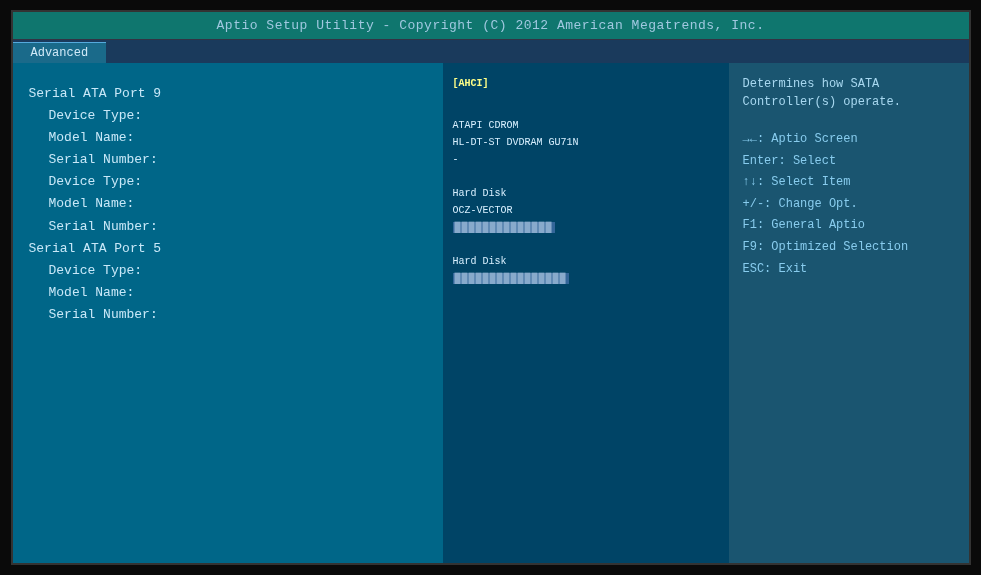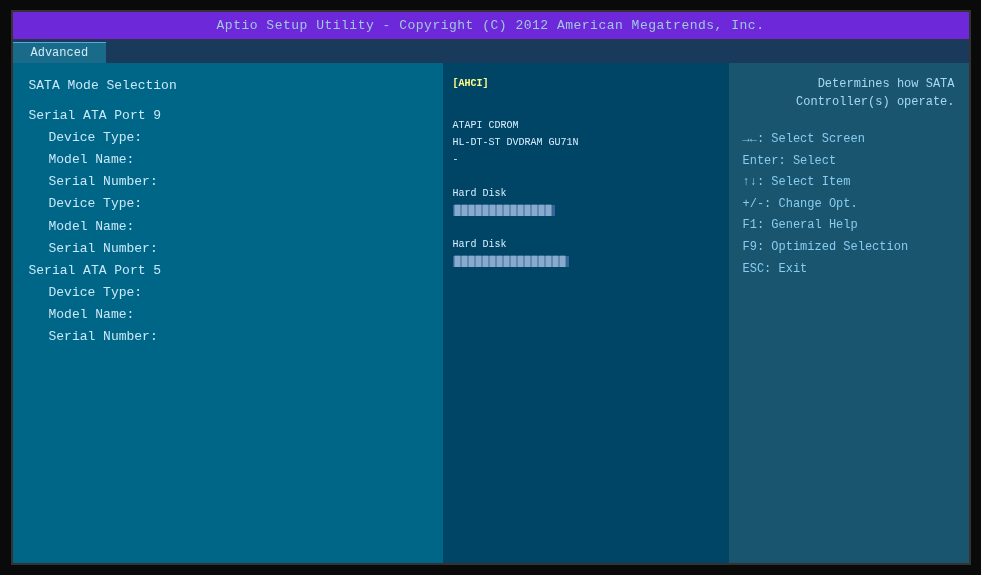--- a/index.html
+++ b/index.html
@@ -24,21 +24,21 @@
       width: 960px;
       height: 555px;
       background-color: #000;
       border: 2px solid #333;
       display: flex;
       flex-direction: column;
       overflow: hidden;
     }
 
     .title-bar {
-      background-color: #6d28d9;
+      background-color: #0f766e;
       color: #a0c8e0;
       text-align: center;
       padding: 6px 0;
       font-size: 13px;
       letter-spacing: 0.5px;
       border-bottom: 1px solid #334;
     }
 
     .tab-bar {
       background-color: #1a3a5c;
@@ -82,21 +82,20 @@
       background-color: #1a5570;
       padding: 12px 14px;
       color: #a8d8f0;
       font-size: 12px;
       line-height: 1.7;
     }
 
     .right-help .help-text {
       margin-bottom: 18px;
       line-height: 1.5;
-      text-align: right;
     }
 
     .right-help .nav-keys {
       color: #88ccee;
       font-size: 12px;
       line-height: 1.8;
     }
 
     .value-col {
       flex: 1;
@@ -129,21 +128,20 @@
 <div class="screen-outer">
   <div class="title-bar">Aptio Setup Utility - Copyright (C) 2012 American Megatrends, Inc.</div>
 
   <div class="tab-bar">
     <div class="tab active">Advanced</div>
   </div>
 
   <div class="main-area">
 
     <div class="left-panel">
-      <div>SATA Mode Selection</div>
       <div class="row-spacer"></div>
       <div>Serial ATA Port 9</div>
       <div class="indent">  Device Type:</div>
       <div class="indent">  Model Name:</div>
       <div class="indent">  Serial Number:</div>
       <div class="indent">  Device Type:</div>
       <div class="indent">  Model Name:</div>
       <div class="indent">  Serial Number:</div>
       <div>Serial ATA Port 5</div>
       <div class="indent">  Device Type:</div>
@@ -153,37 +151,38 @@
 
     <div class="value-col">
       <div class="sata-mode-value">[AHCI]</div>
       <div class="row-spacer"></div>
       <div style="line-height:1.7">&nbsp;</div>
       <div>ATAPI CDROM</div>
       <div>HL-DT-ST DVDRAM GU71N</div>
       <div>-</div>
       <div style="line-height:1.7">&nbsp;</div>
       <div>Hard Disk</div>
+      <div>OCZ-VECTOR</div>
       <div>
         <span class="redacted">██████████████</span>
       </div>
       <div style="line-height:1.7">&nbsp;</div>
       <div>Hard Disk</div>
       <div>
         <span class="redacted">████████████████</span>
       </div>
     </div>
 
     <div class="right-help">
       <div class="help-text">Determines how SATA Controller(s) operate.</div>
       <div class="nav-keys">
-        <div>→←: Select Screen</div>
+        <div>→←: Aptio Screen</div>
         <div>Enter: Select</div>
         <div>↑↓: Select Item</div>
         <div>+/-: Change Opt.</div>
-        <div>F1: General Help</div>
+        <div>F1: General Aptio</div>
         <div>F9: Optimized Selection</div>
         <div>ESC: Exit</div>
       </div>
     </div>
 
   </div>
 </div>
 
 </body></html>

